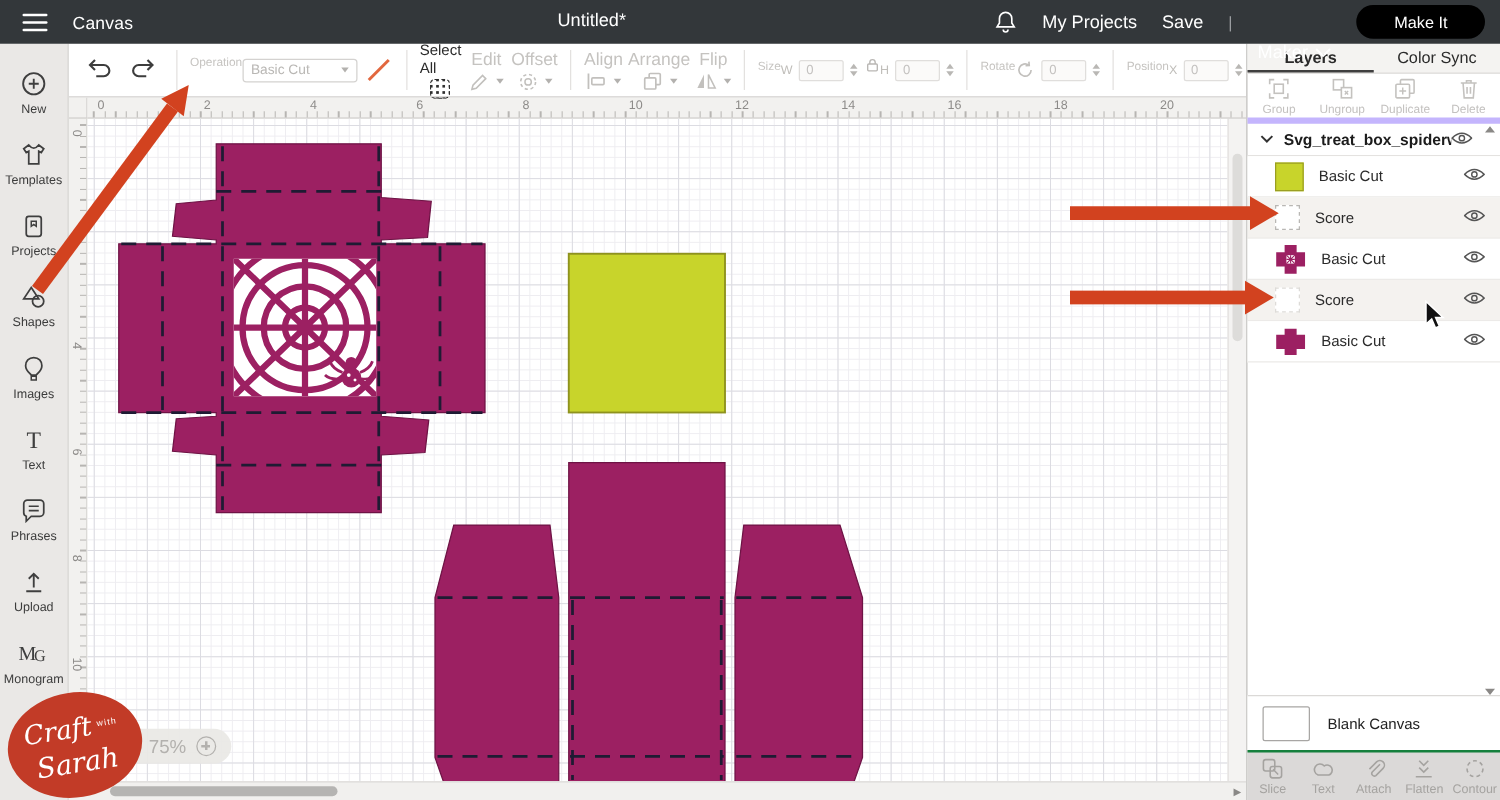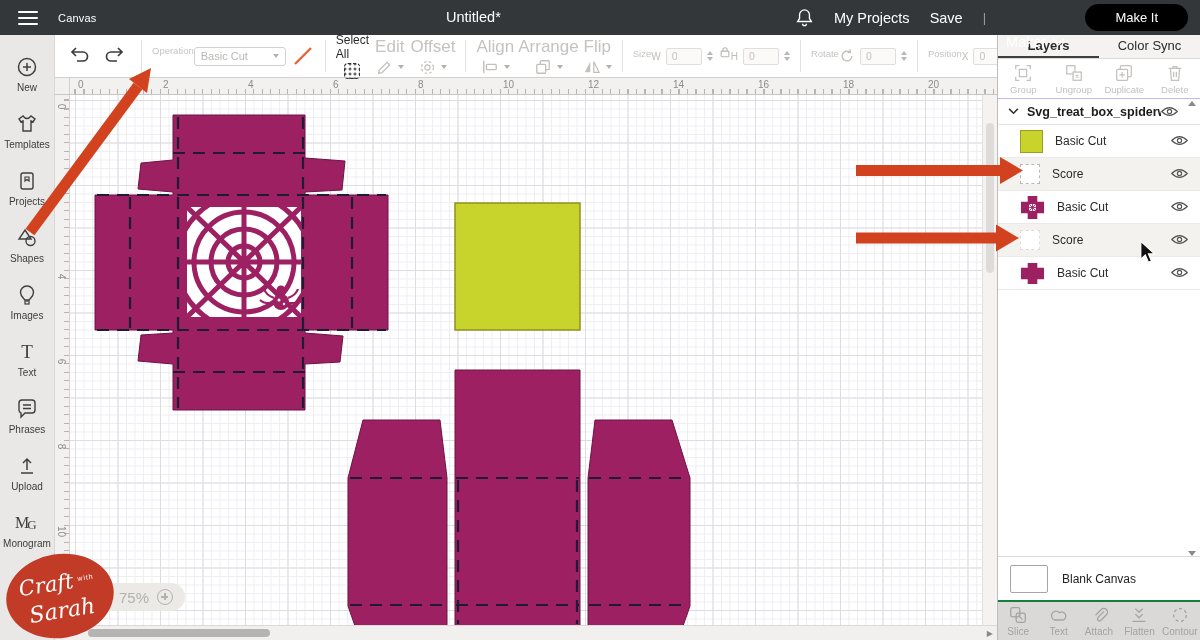--- a/index.html
+++ b/index.html
@@ -4,21 +4,21 @@
 <style>
   html,body{margin:0;padding:0;background:#888;}
   *{box-sizing:border-box;}
   .app{position:relative;width:1200px;height:640px;overflow:hidden;background:#fff;
        font-family:"Liberation Sans",sans-serif;-webkit-font-smoothing:antialiased;}
   
   .header{position:absolute;left:0;top:0;width:1200px;height:35px;background:#33373a;
           display:flex;align-items:center;color:#fff;z-index:20;}
   .hamburger{width:20px;height:14px;margin-left:18px;display:flex;flex-direction:column;justify-content:space-between;cursor:pointer;}
   .hamburger i{display:block;height:2px;background:#fff;border-radius:1px;}
-  .app-title{margin-left:20px;font-size:11px;letter-spacing:.2px;}
+  .app-title{margin-left:20px;font-size:14px;letter-spacing:.2px;}
   .doc-title{position:absolute;left:446px;top:0;height:35px;line-height:35px;font-size:14.5px;}
   .header-right{position:absolute;right:12px;top:0;height:35px;display:flex;align-items:center;gap:20px;}
   .header-right .txt{font-size:14.5px;cursor:pointer;}
   .hdr-divider{color:#9a9da0;font-size:13px;}
   .machine{display:flex;align-items:center;gap:6px;cursor:pointer;margin-top:48px;}
   .makeit{background:#000000;color:#fff;font-size:13px;border:none;border-radius:14px;
           padding:6px 30px;cursor:pointer;}
   
   .sidebar{position:absolute;left:0;top:35px;width:55px;height:605px;background:#eae8e6;
            border-right:1px solid #d8d6d3;z-index:10;display:flex;flex-direction:column;align-items:center;padding-top:10px;}
@@ -33,21 +33,21 @@
   .tb-group{display:flex;flex-direction:row;justify-content:center;position:relative;}
   .tb-label{font-size:9.5px;color:#c6c4c1;margin-bottom:3px;}
   .tb-row{display:flex;align-items:center;gap:5px;}
   .op-select{width:92px;height:19px;border:1px solid #d4d2d0;border-radius:3px;display:flex;
              align-items:center;justify-content:space-between;padding:0 6px;color:#b9b7b4;font-size:11px;cursor:pointer;background:#fff;}
   .tri-dn{width:0;height:0;border-left:3.5px solid transparent;border-right:3.5px solid transparent;border-top:4.5px solid #b3b1ae;}
   .tri-up-s{width:0;height:0;border-left:3px solid transparent;border-right:3px solid transparent;border-bottom:4px solid #b9b7b4;}
   .tri-dn-s{width:0;height:0;border-left:3px solid transparent;border-right:3px solid transparent;border-top:4px solid #b9b7b4;margin-top:2px;}
   .stepper{display:flex;flex-direction:column;align-items:center;justify-content:center;cursor:pointer;}
   .tb-item{display:flex;flex-direction:column;align-items:center;gap:2px;cursor:pointer;}
-  .tb-item .cap{font-size:17px;color:#c5c3c0;}
+  .tb-item .cap{font-size:14px;color:#c5c3c0;}
   .tb-item.enabled .cap{color:#2b2b2b;font-size:12px;}
   .sel-all-ic{width:16px;height:16px;border:1.5px dashed #2f2f2f;border-radius:4px;
       background-image:radial-gradient(#2f2f2f 1px,transparent 1.3px);background-size:5px 5px;background-position:2.5px 2.5px;}
   .num-box{width:36px;height:17px;border:1px solid #e0deDC;background:#fbfaf9;border-radius:2px;
            font-size:10.5px;color:#c4c2c0;display:flex;align-items:center;padding-left:5px;}
   .axis-lbl{font-size:10px;color:#c0beba;}
   
   .canvas-area{position:absolute;left:55px;top:78px;width:942px;height:562px;background:#fff;}
   .ruler-corner{position:absolute;left:0;top:0;width:15px;height:17px;background:#f2f1ef;border-right:1px solid #d4d2d0;border-bottom:1px solid #c9c7c5;}
   .hruler{position:absolute;left:15px;top:0;width:927px;height:17px;background:#f2f1ef;border-bottom:1px solid #c9c7c5;}
@@ -76,21 +76,21 @@
       display:flex;align-items:center;gap:8px;padding:0 12px;color:#b3b1ae;z-index:30;}
   .zoom-pill .pct{font-size:15px;}
   .zc{width:16px;height:16px;border:1.5px solid #b3b1ae;border-radius:50%;position:relative;cursor:pointer;}
   .zc::before{content:"";position:absolute;left:3px;top:6px;width:7px;height:1.5px;background:#b3b1ae;}
   .zc.plus::after{content:"";position:absolute;left:6px;top:3px;width:1.5px;height:7px;background:#b3b1ae;}
   
   .rpanel{position:absolute;left:997px;top:35px;width:203px;height:605px;background:#fff;border-left:1px solid #bfbdbb;z-index:15;}
   .tabbar{position:absolute;left:0;top:0;width:100%;height:24px;background:#f4f3f1;border-bottom:1px solid #dddbd9;display:flex;}
   .tab{flex:1;text-align:center;font-size:13px;color:#2b2b2b;line-height:22px;cursor:pointer;}
   .tab.active{border-bottom:2px solid #3f3f3f;font-weight:bold;}
-  .actions{position:absolute;left:0;top:24px;width:100%;height:40px;display:flex;border-bottom:1px solid #c4b5fd;}
+  .actions{position:absolute;left:0;top:24px;width:100%;height:40px;display:flex;border-bottom:5px solid #c4b5fd;}
   .action{flex:1;display:flex;flex-direction:column;align-items:center;justify-content:center;gap:1px;cursor:pointer;}
   .action .lbl{font-size:9.5px;color:#c3c1bf;}
   .group-hdr{position:absolute;left:0;top:64px;width:100%;height:26px;display:flex;align-items:center;
              padding:0 10px;border-bottom:1px solid #e4e2e0;cursor:pointer;}
   .group-hdr .title{font-size:12.5px;font-weight:bold;color:#1c1c1c;margin-left:8px;flex:1;white-space:nowrap;overflow:hidden;}
   .layer-rows{position:absolute;left:0;top:90px;width:100%;}
   .lrow{height:33px;display:flex;align-items:center;padding-left:22px;border-bottom:1px solid #eceae8;cursor:pointer;background:#fff;}
   .lrow.score{background:#f4f2ef;}
   .lrow .lbl{font-size:12px;color:#2b2b2b;margin-left:12px;flex:1;}
   .eye{margin-right:12px;flex:none;cursor:pointer;}

